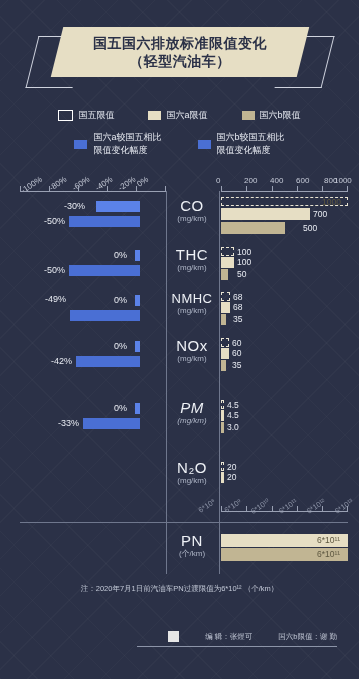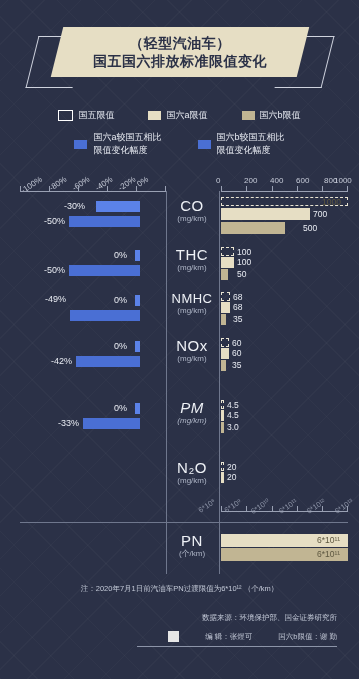--- a/index.html
+++ b/index.html
@@ -236,22 +236,22 @@
 </head>
 <body>
 
 <div id="canvas">
 
   <div id="title-wrap" class="layer">
     <div class="ribbon-wing" id="wing-left"></div>
     <div class="ribbon-wing" id="wing-right"></div>
     <div id="title-plate"></div>
     <div id="title-text">
+      <div>国五国六排放标准限值变化</div>
       <div>（轻型汽油车）</div>
-      <div>国五国六排放标准限值变化</div>
     </div>
   </div>
 
   <div id="legend-row1" class="layer">
     <div class="lg-item">
       <span class="sw sw-outline"></span>
       <span>国五限值</span>
     </div>
     <div class="lg-item">
       <span class="sw" style="background:#e6dec4"></span>
@@ -460,21 +460,20 @@
     </div>
     <div class="val-area">
       <div class="vbar vbar-a" style="top:3px; width:127px; height:13px;"></div>
       <div class="vlabel vlabel-in" style="left:96px; top:4px;">6*10¹¹</div>
       <div class="vbar vbar-b" style="top:17px; width:127px; height:13px;"></div>
       <div class="vlabel vlabel-in" style="left:96px; top:18px;">6*10¹¹</div>
     </div>
   </div>
 
   <div id="note" class="layer">注：2020年7月1日前汽油车PN过渡限值为6*10¹² （个/km）</div>
-  <div id="source" class="layer">数据来源：环境保护部、国金证券研究所</div>
   <div id="credits-wrap" class="layer">
     <div id="credit-mark"></div>
     <span>编 辑：张煜可</span>
     <span>国六b限值：谢 勤</span>
   </div>
   <div id="credits-underline" class="layer"></div>
 
 </div>
 
 </body></html>

